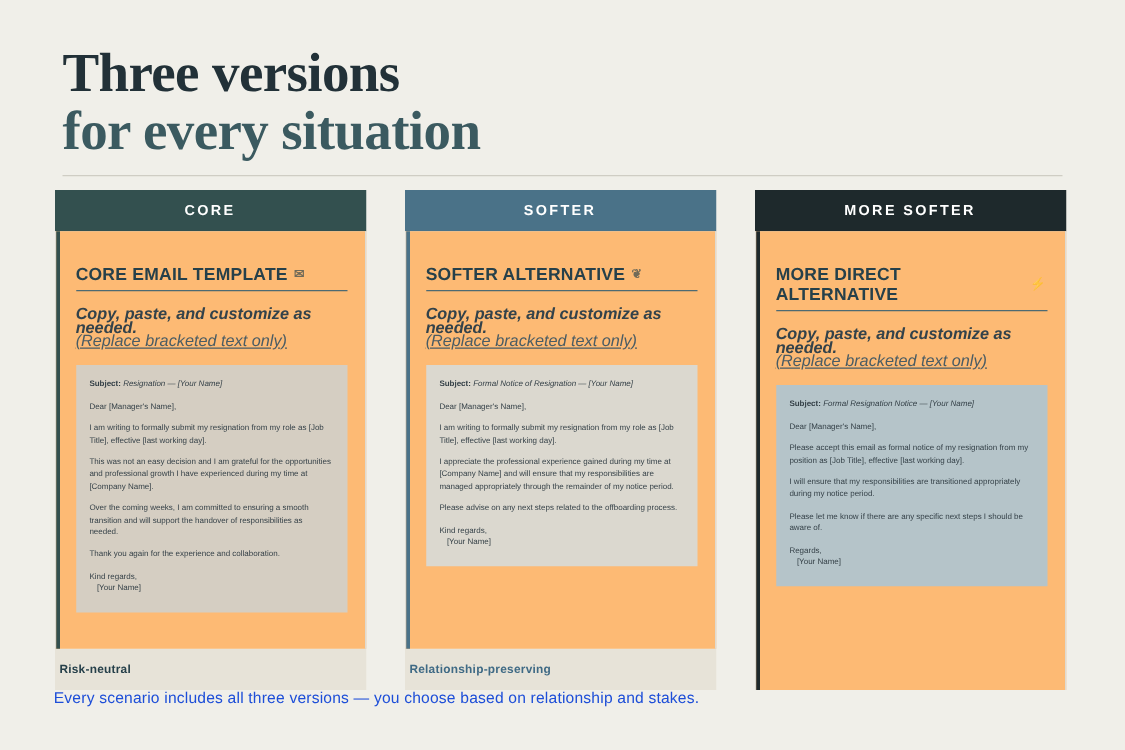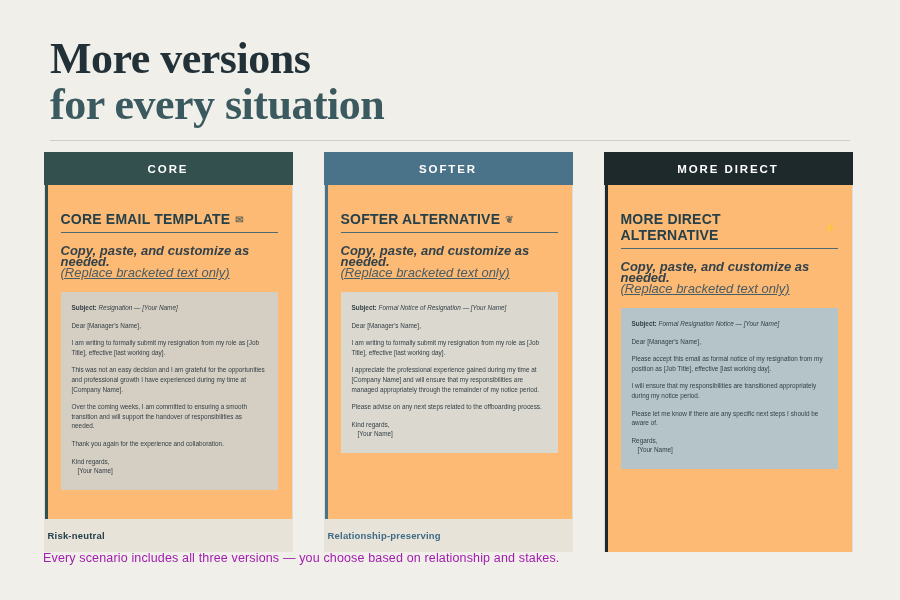--- a/index.html
+++ b/index.html
@@ -116,31 +116,31 @@
     background:#e7e3d8;
     font-size:9.5px;
     font-weight:700;
     letter-spacing:0.2px;
   }
 
   
   .caption{
     position:absolute;left:43px;top:551px;
     font-size:12.5px;
-    color:#a21caf;
+    color:#1d4ed8;
     letter-spacing:0.15px;
   }
 </style>
 </head>
 <body>
 
 <div class="page">
 
   <div class="title-block">
-    <div class="title-line title-1">More versions</div>
+    <div class="title-line title-1">Three versions</div>
     <div class="title-line title-2">for every situation</div>
   </div>
   <div class="title-rule"></div>
 
   <div class="cards" id="cards-row">
       <div class="card">
         <div class="card-head" style="background: rgb(51, 80, 79);">CORE</div>
         <div class="card-body">
           <div class="accent-rail" style="background: rgb(51, 80, 79);"></div>
           <div class="card-title">
@@ -174,21 +174,21 @@
             <p>Dear [Manager's Name],</p>
             <p>I am writing to formally submit my resignation from my role as [Job Title], effective [last working day].</p>
             <p>I appreciate the professional experience gained during my time at [Company Name] and will ensure that my responsibilities are managed appropriately through the remainder of my notice period.</p>
             <p>Please advise on any next steps related to the offboarding process.</p>
             <p><span>Kind regards,</span><br><span class="sig">[Your Name]</span></p>
           </div>
         </div>
         <div class="card-foot" style="color: rgb(63, 106, 133);">Relationship-preserving</div>
       </div>
       <div class="card">
-        <div class="card-head" style="background: rgb(30, 41, 44);">MORE DIRECT</div>
+        <div class="card-head" style="background: rgb(30, 41, 44);">MORE SOFTER</div>
         <div class="card-body">
           <div class="accent-rail" style="background: rgb(30, 41, 44);"></div>
           <div class="card-title">
             <span class="t-txt">More Direct Alternative</span>
             <span class="title-icon">⚡</span>
           </div>
           <div class="instr"><span>Copy, paste, and customize as needed.</span><br><span class="sub">(Replace bracketed text only)</span></div>
           <div class="email-block" style="background: rgb(181, 196, 201);">
             <p class="subject-line"><b>Subject:</b> <span>Formal Resignation Notice — [Your Name]</span></p>
             <p>Dear [Manager's Name],</p>

